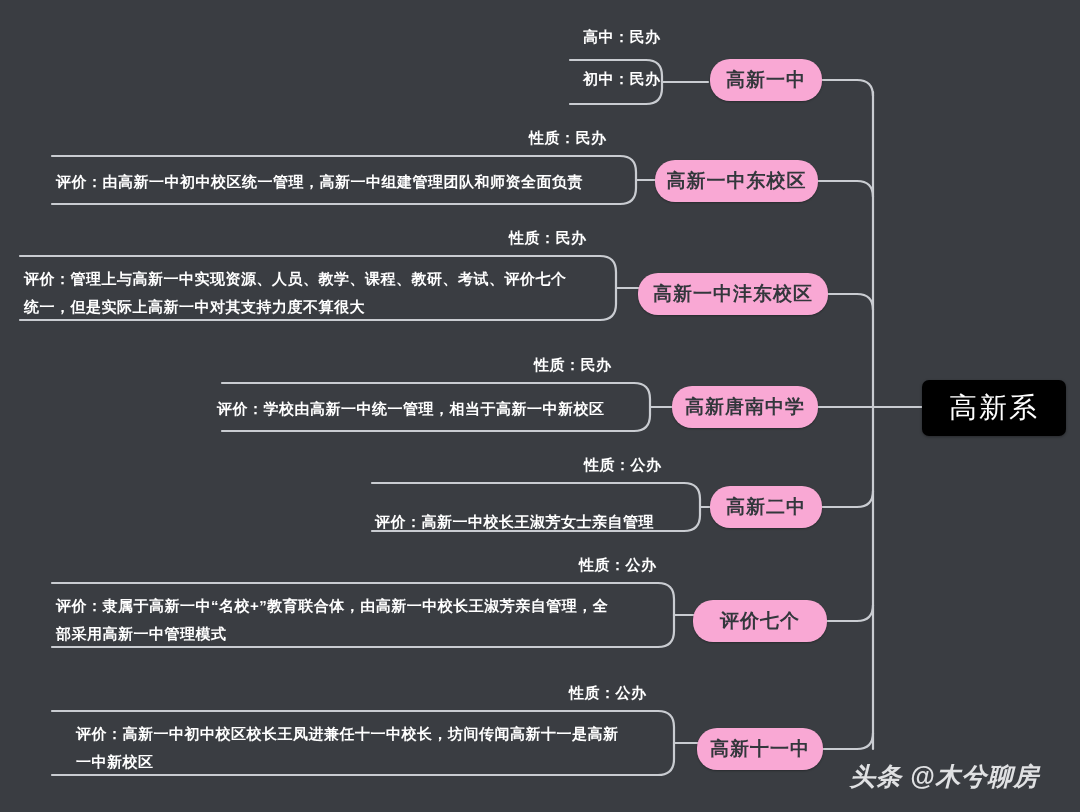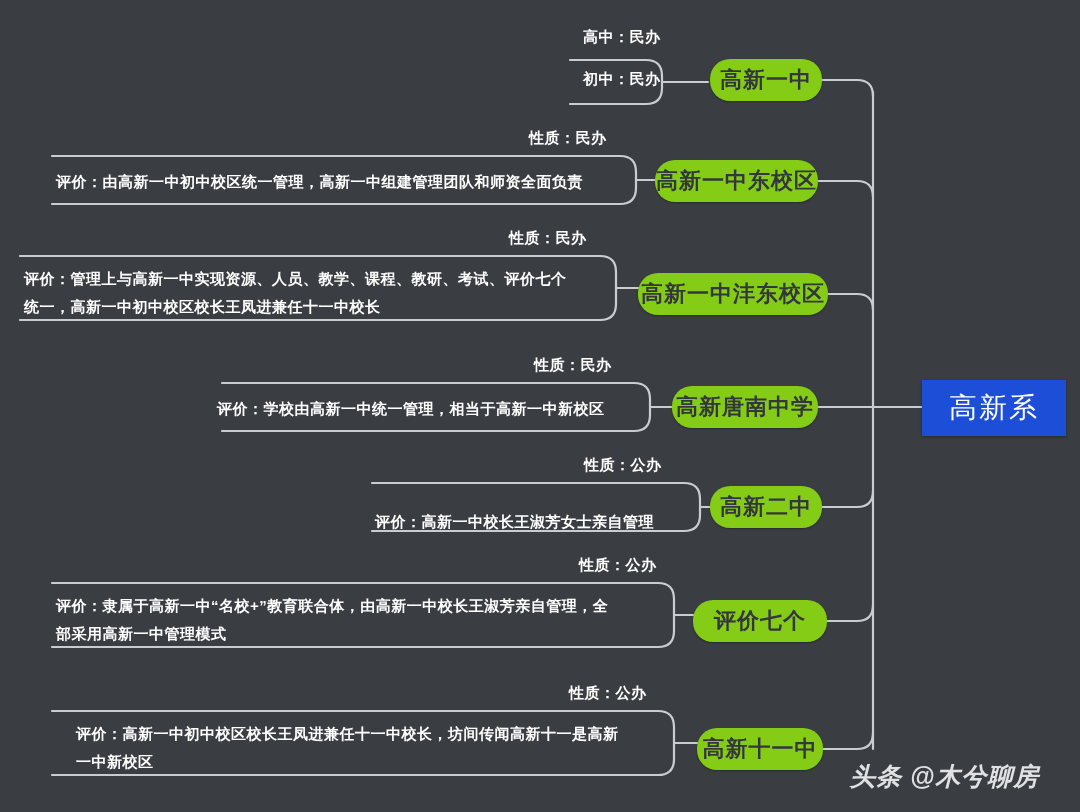--- a/index.html
+++ b/index.html
@@ -11,37 +11,37 @@
     position:relative;
   }
   #canvas{position:absolute;inset:0;width:988px;height:812px;}
 
   
   .abs{position:absolute;}
 
   
   .root-node{
     position:absolute;
-    background:#1d4ed8;
+    background:#000000;
     color:#ffffff;
-    border-radius:0;
+    border-radius:7px;
     font-size:28px;
     font-weight:400;
     letter-spacing:2px;
     display:flex;align-items:center;justify-content:center;
     box-shadow:0 1px 3px rgba(0,0,0,.35);
   }
 
   
   .school-node{
     position:absolute;
-    background:#84cc16;
+    background:#f9a8d4;
     color:#33373c;
     border-radius:20px;
-    font-size:22px;
+    font-size:19px;
     font-weight:700;
     letter-spacing:1px;
     display:flex;align-items:center;justify-content:center;
     white-space:nowrap;
     box-shadow:0 1px 2px rgba(0,0,0,.3);
   }
 
   
   .xz-label{
     position:absolute;
@@ -128,21 +128,21 @@
   <div class="xz-label" style="left:509px;top:229px;">性质：民办</div>
 
   <svg class="abs" width="680" height="110" style="left:8px;top:250px;">
     <g fill="none" stroke="#c9ccd1" stroke-width="2.2" stroke-linecap="round">
       <path d="M12,6 L592,6 Q608,6 608,22 L608,54 Q608,70 592,70 L12,70"></path>
       <path d="M608,38 L650,38"></path>
     </g>
   </svg>
   <div class="pj-label two" style="left:24px;top:265px;width:580px;">
     <div>评价：管理上与高新一中实现资源、人员、教学、课程、教研、考试、评价七个</div>
-    <div>统一，高新一中初中校区校长王凤进兼任十一中校长</div>
+    <div>统一，但是实际上高新一中对其支持力度不算很大</div>
   </div>
 
   <div class="school-node" style="left:638px;top:273px;width:190px;height:42px;">高新一中沣东校区</div>
 
   <div class="xz-label" style="left:534px;top:356px;">性质：民办</div>
 
   <svg class="abs" width="480" height="90" style="left:210px;top:377px;">
     <g fill="none" stroke="#c9ccd1" stroke-width="2.2" stroke-linecap="round">
       <path d="M12,6 L424,6 Q440,6 440,22 L440,38 Q440,54 424,54 L12,54"></path>
       <path d="M440,30 L470,30"></path>

